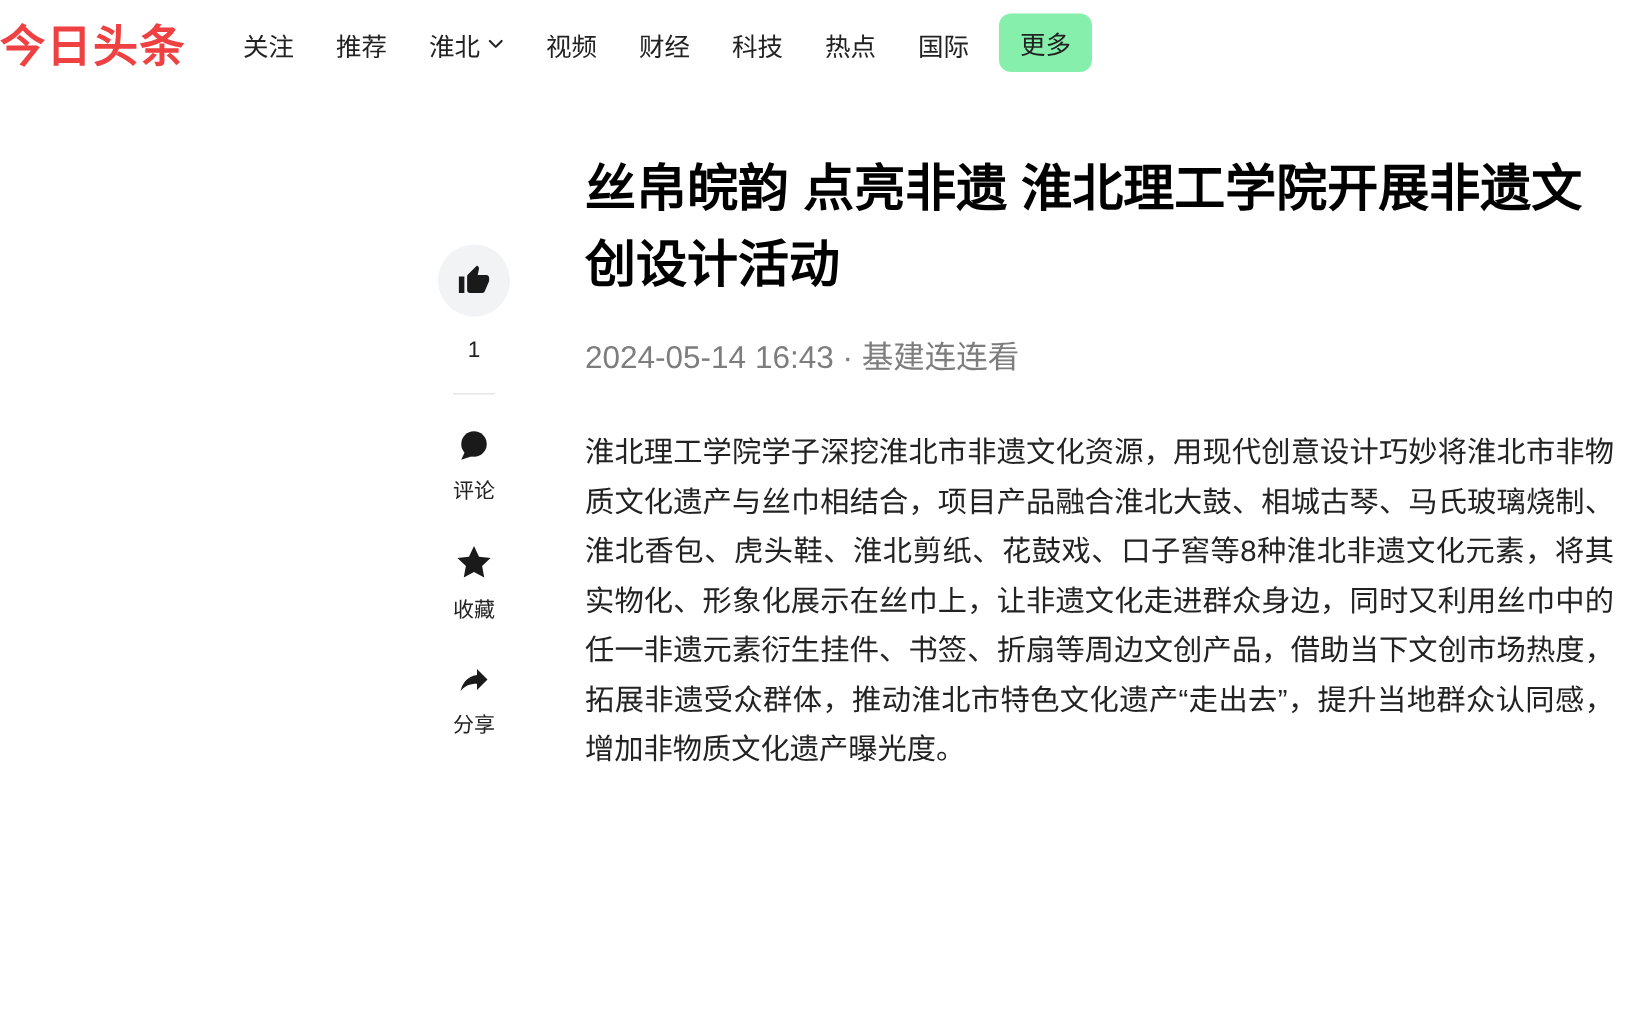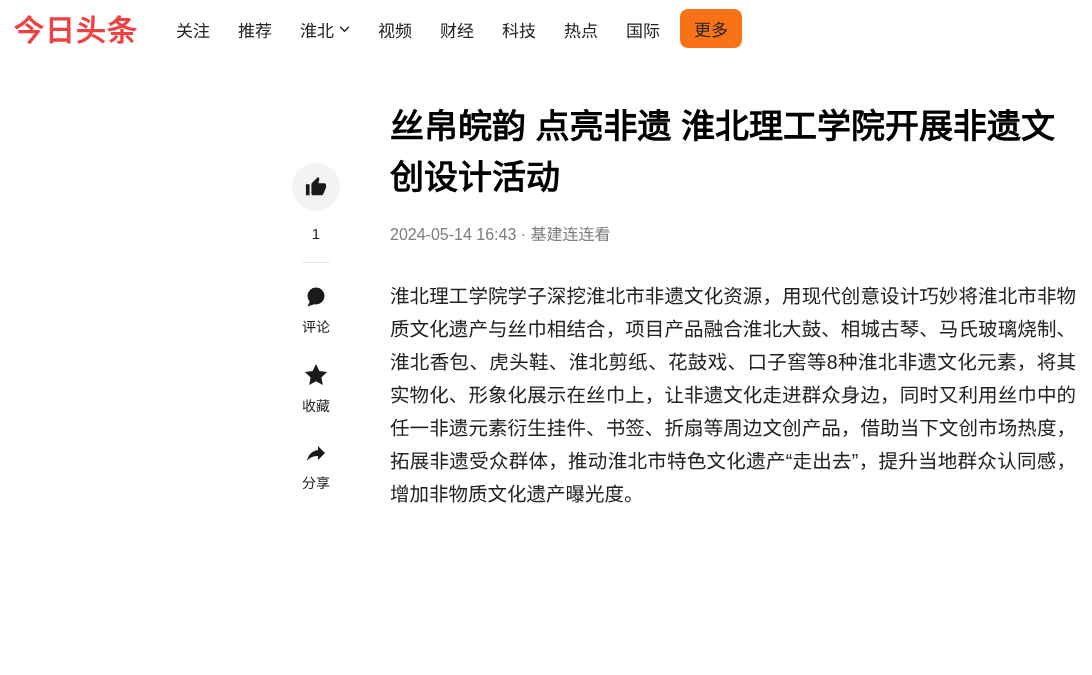--- a/index.html
+++ b/index.html
@@ -8,21 +8,20 @@
     background: #ffffff;
     overflow: hidden;
     font-family: "Liberation Sans", sans-serif;
     color: #222;
   }
   
   .topnav {
     display: flex;
     align-items: center;
     height: 56px;
-    padding-left: 14px;
     background: #fff;
   }
   .logo {
     font-size: 30px;
     font-weight: 900;
     color: #f04142;
     letter-spacing: 1px;
     margin-right: 24px;
     cursor: pointer;
     white-space: nowrap;
@@ -36,21 +35,21 @@
     color: #222;
     text-decoration: none;
     padding: 6px 14px;
     white-space: nowrap;
     cursor: pointer;
     display: flex;
     align-items: center;
     gap: 5px;
   }
   .nav-item.more {
-    background: #f97316;
+    background: #86efac;
     border-radius: 8px;
     padding: 7px 14px;
     margin-left: 6px;
   }
   .chevron {
     width: 11px; height: 7px;
     display: inline-block;
   }
   
   .page-body {
@@ -111,21 +110,21 @@
   }
   .article-title {
     font-size: 34px;
     line-height: 1.5;
     font-weight: 700;
     color: #000;
     font-family: "Liberation Sans", sans-serif;
   }
   .article-meta {
     margin-top: 18px;
-    font-size: 16px;
+    font-size: 21px;
     color: #7d7d7d;
   }
   .article-content p {
     margin-top: 35px;
     font-size: 19.5px;
     line-height: 33px;
     color: #222;
     text-align: justify;
   }
 </style>

